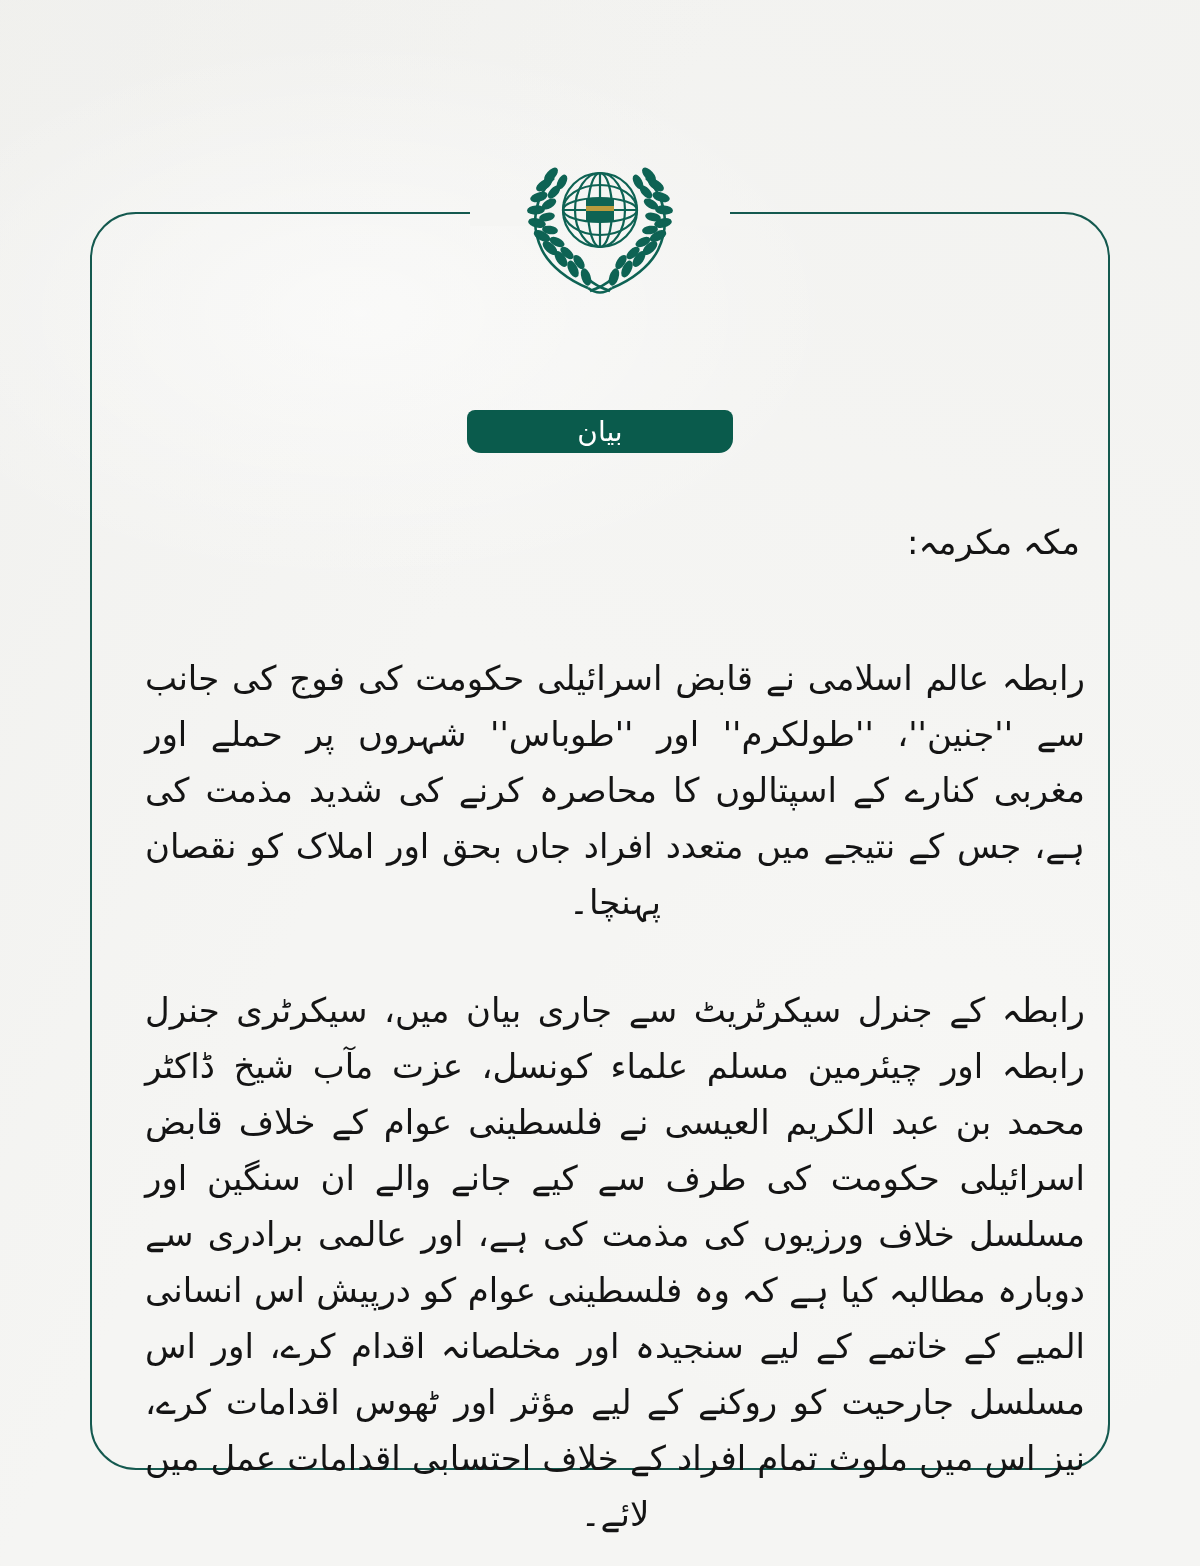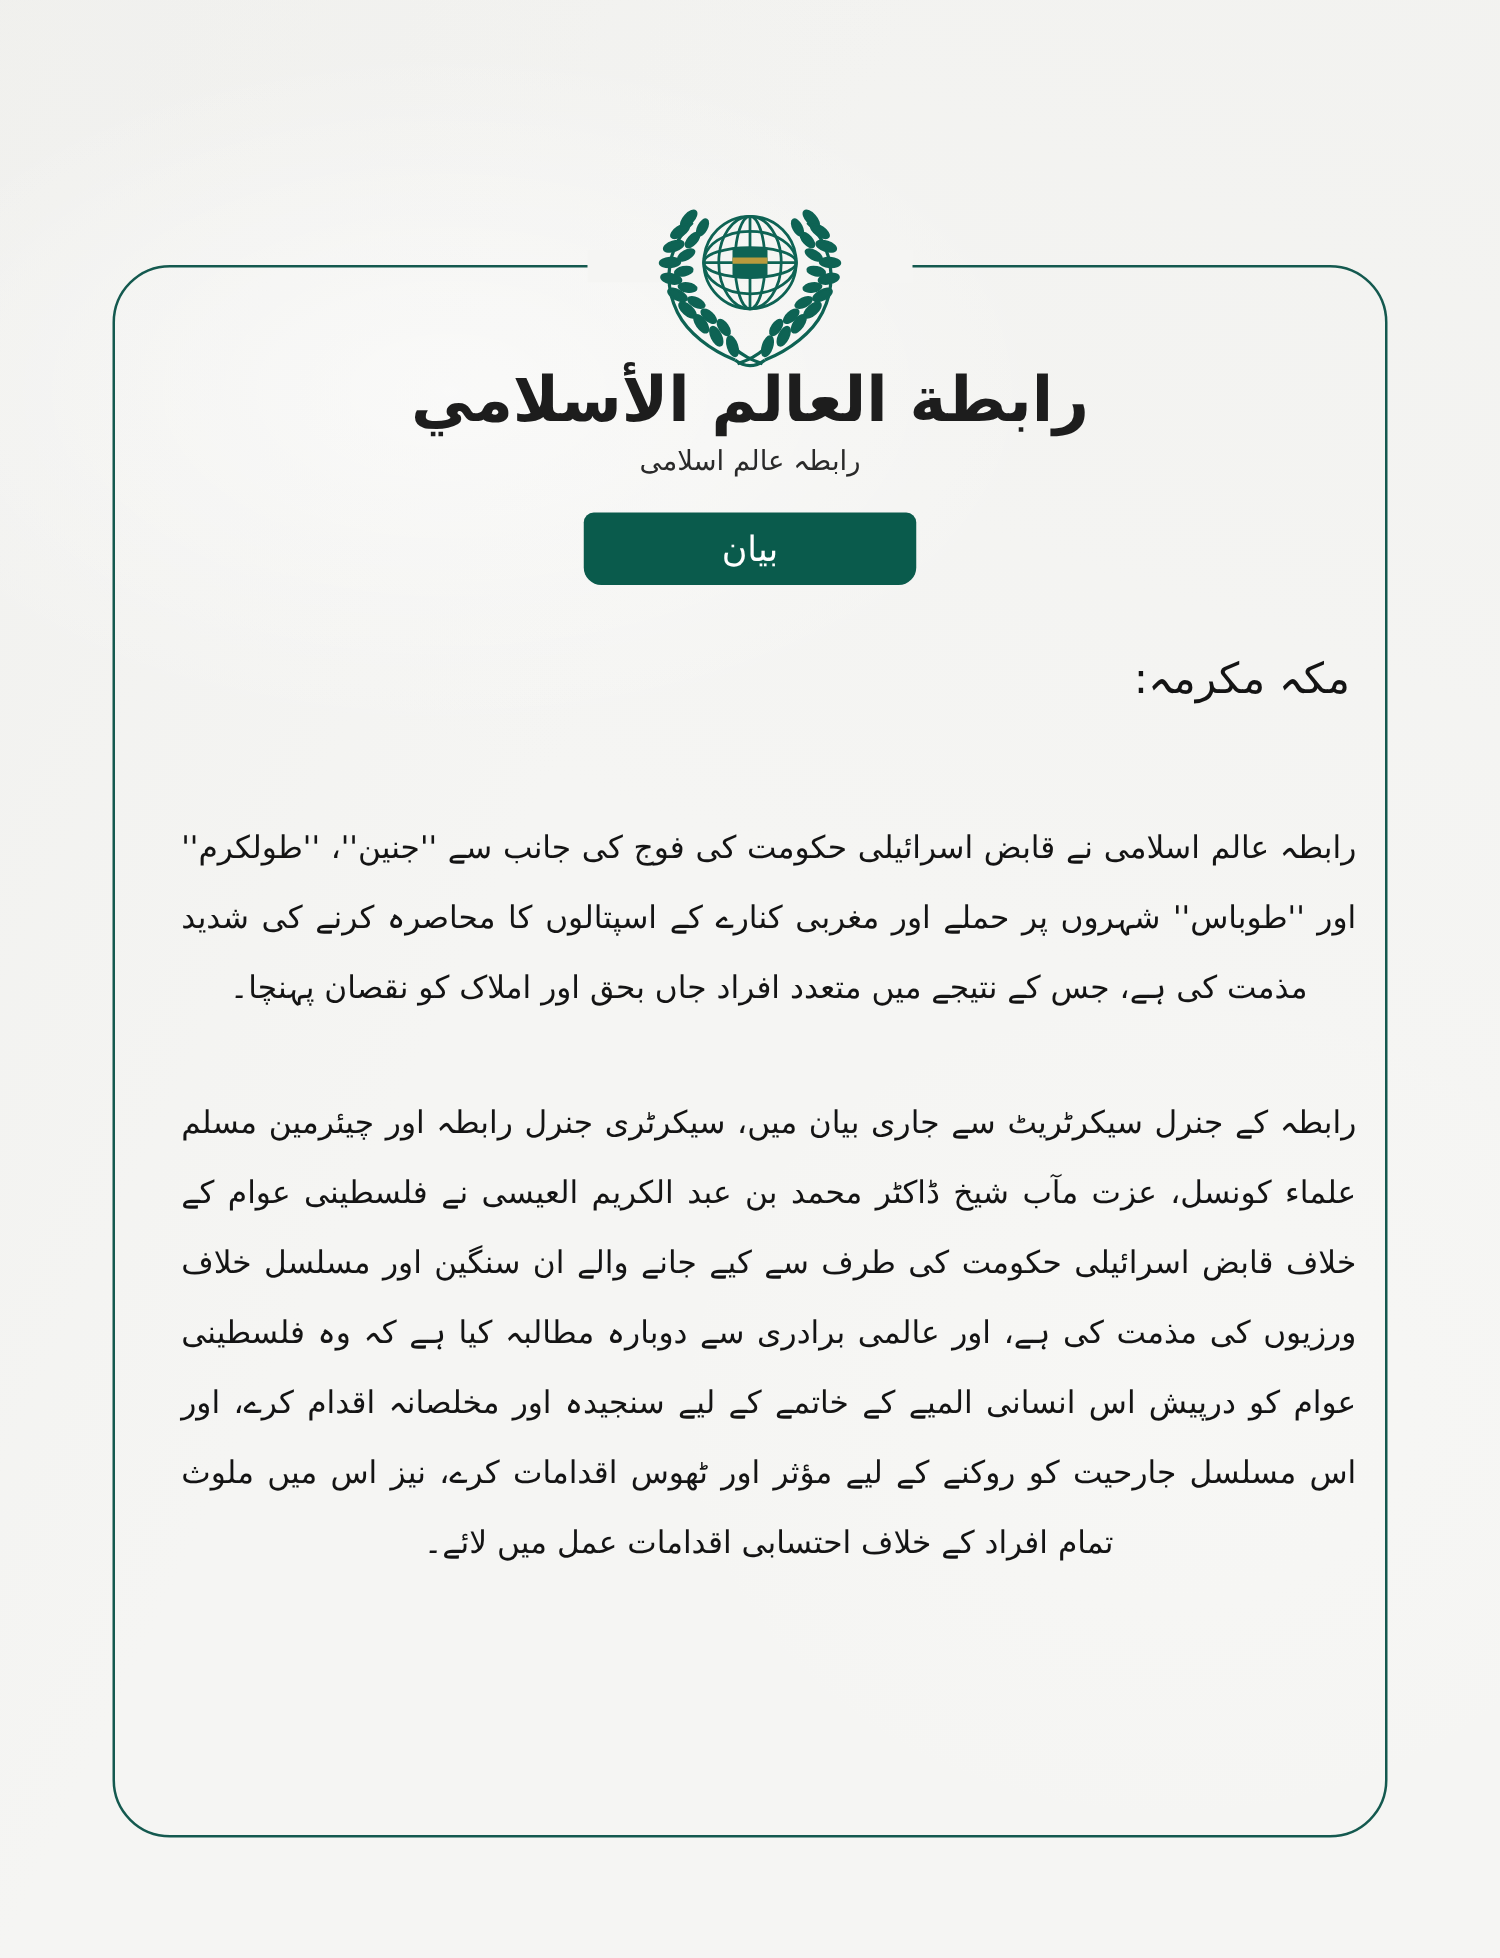--- a/index.html
+++ b/index.html
@@ -96,21 +96,21 @@
   .banner-wrap {
     position: absolute;
     left: 0;
     right: 0;
     top: 410px;
     display: flex;
     justify-content: center;
   }
   .banner {
     width: 266px;
-    height: 58px;
+    height: 43px;
     background: #0a5b4c;
     border-radius: 8px 8px 14px 14px;
     color: #ffffff;
     font-size: 28px;
     display: flex;
     align-items: center;
     justify-content: center;
     direction: rtl;
     font-family: "DejaVu Sans", sans-serif;
     letter-spacing: 1px;
@@ -132,21 +132,21 @@
     position: absolute;
     left: 145px;
     right: 115px;
     top: 650px;
     direction: rtl;
     text-align: justify;
     color: #141414;
     font-family: "DejaVu Sans", sans-serif;
   }
   .para {
-    font-size: 25px;
+    font-size: 34px;
     line-height: 56px;
     text-align: justify;
     text-align-last: center;
     margin: 0 0 52px 0;
     direction: rtl;
   }
   .para:last-child { margin-bottom: 0; }
 </style>
 </head>
 <body>
@@ -229,24 +229,20 @@
       </g>
 
       <g stroke="#0e6354" fill="none" stroke-width="2.6">
         <path d="M78 140 C86 146 94 146 102 140"></path>
         <path d="M76 129 C84 137 92 140 100 143"></path>
         <path d="M104 129 C96 137 88 140 80 143"></path>
       </g>
     </svg>
   </div>
 
-  <div class="wordmark">
-    <div class="wordmark-ar">رابطة العالم الأسلامي</div>
-    <div class="wordmark-ur">رابطہ عالم اسلامی</div>
-  </div>
 
   <div class="banner-wrap">
     <div class="banner">بیان</div>
   </div>
 
   <div class="dateline">مکہ مکرمہ:</div>
 
   <div class="body">
     <p class="para">رابطہ عالم اسلامی نے قابض اسرائیلی حکومت کی فوج کی جانب سے ''جنین''، ''طولکرم'' اور ''طوباس'' شہروں پر حملے اور مغربی کنارے کے اسپتالوں کا محاصرہ کرنے کی شدید مذمت کی ہے، جس کے نتیجے میں متعدد افراد جاں بحق اور املاک کو نقصان پہنچا۔</p>
     <p class="para">رابطہ کے جنرل سیکرٹریٹ سے جاری بیان میں، سیکرٹری جنرل رابطہ اور چیئرمین مسلم علماء کونسل، عزت مآب شیخ ڈاکٹر محمد بن عبد الکریم العیسی نے فلسطینی عوام کے خلاف قابض اسرائیلی حکومت کی طرف سے کیے جانے والے ان سنگین اور مسلسل خلاف ورزیوں کی مذمت کی ہے، اور عالمی برادری سے دوبارہ مطالبہ کیا ہے کہ وہ فلسطینی عوام کو درپیش اس انسانی المیے کے خاتمے کے لیے سنجیدہ اور مخلصانہ اقدام کرے، اور اس مسلسل جارحیت کو روکنے کے لیے مؤثر اور ٹھوس اقدامات کرے، نیز اس میں ملوث تمام افراد کے خلاف احتسابی اقدامات عمل میں لائے۔</p>

